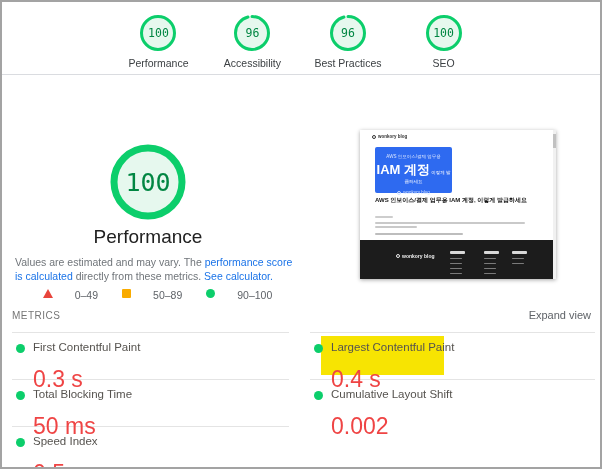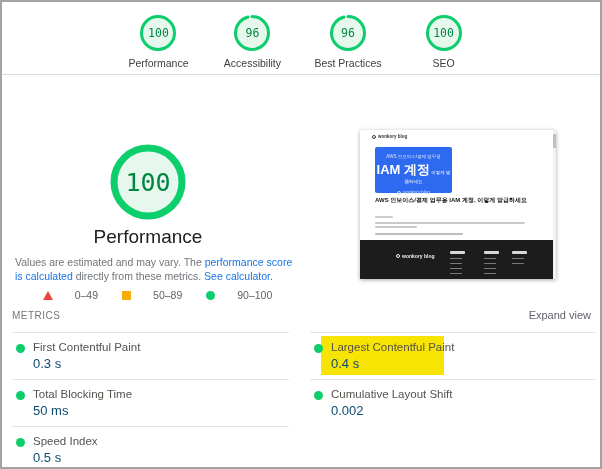--- a/index.html
+++ b/index.html
@@ -38,21 +38,21 @@
   .disclaimer {
     position:absolute; left:13px; top:253px; width:285px; text-align:left;
     font-size:10.5px; line-height:14px; color:#70757a;
   }
   .disclaimer .lnk { color:#1a73e8; cursor:pointer; }
   .legend {
     position:absolute; left:13px; top:287px; width:285px;
     display:flex; justify-content:center; gap:24px; align-items:center;
     font-size:10.5px; color:#5f6368;
   }
-  .legend .item { display:flex; align-items:center; gap:22px; }
+  .legend .item { display:flex; align-items:flex-start; gap:22px; }
   .tri { width:0; height:0; border-left:5px solid transparent; border-right:5px solid transparent; border-bottom:9px solid #e8453c; }
   .sq  { width:9px; height:9px; background:#f9ab00; border-radius:1px; }
   .dot { width:9px; height:9px; background:#0cce6b; border-radius:50%; }
 
   
   .thumb {
     position:absolute; left:358px; top:128px; width:196px; height:149px;
     background:#fff; box-shadow:0 1px 4px rgba(0,0,0,.35); overflow:hidden;
   }
   .thumb-header { position:absolute; left:12px; top:4px; display:flex; align-items:center; gap:2px; }
@@ -82,21 +82,21 @@
 
   
   .metrics-title { position:absolute; left:10px; top:308px; font-size:10px; letter-spacing:.5px; color:#757575; }
   .expand-view  { position:absolute; right:9px; top:307px; font-size:11px; color:#5f6368; cursor:pointer; }
   .mcol { position:absolute; top:330px; }
   .mcol-left  { left:10px;  width:277px; }
   .mcol-right { left:308px; width:285px; }
   .mitem { position:relative; border-top:1px solid #e4e4e4; height:47px; padding:8px 0 0 21px; }
   .mitem .mdot { position:absolute; left:4px; top:11px; width:9px; height:9px; border-radius:50%; background:#0cce6b; }
   .mitem .mlabel { position:relative; font-size:11.5px; color:#56534f; z-index:1; }
-  .mitem .mvalue { position:relative; margin-top:3px; font-size:13px; color:#0c4a6e; z-index:1; }
+  .mitem .mvalue { position:relative; margin-top:13px; font-size:23px; color:#ef4444; z-index:1; }
   .hl {
     position:absolute; left:11px; top:3px; width:123px; height:39px;
     background:#f7e402; z-index:0;
   }
 </style>
 </head>
 <body>
 
 <div class="page">
 

